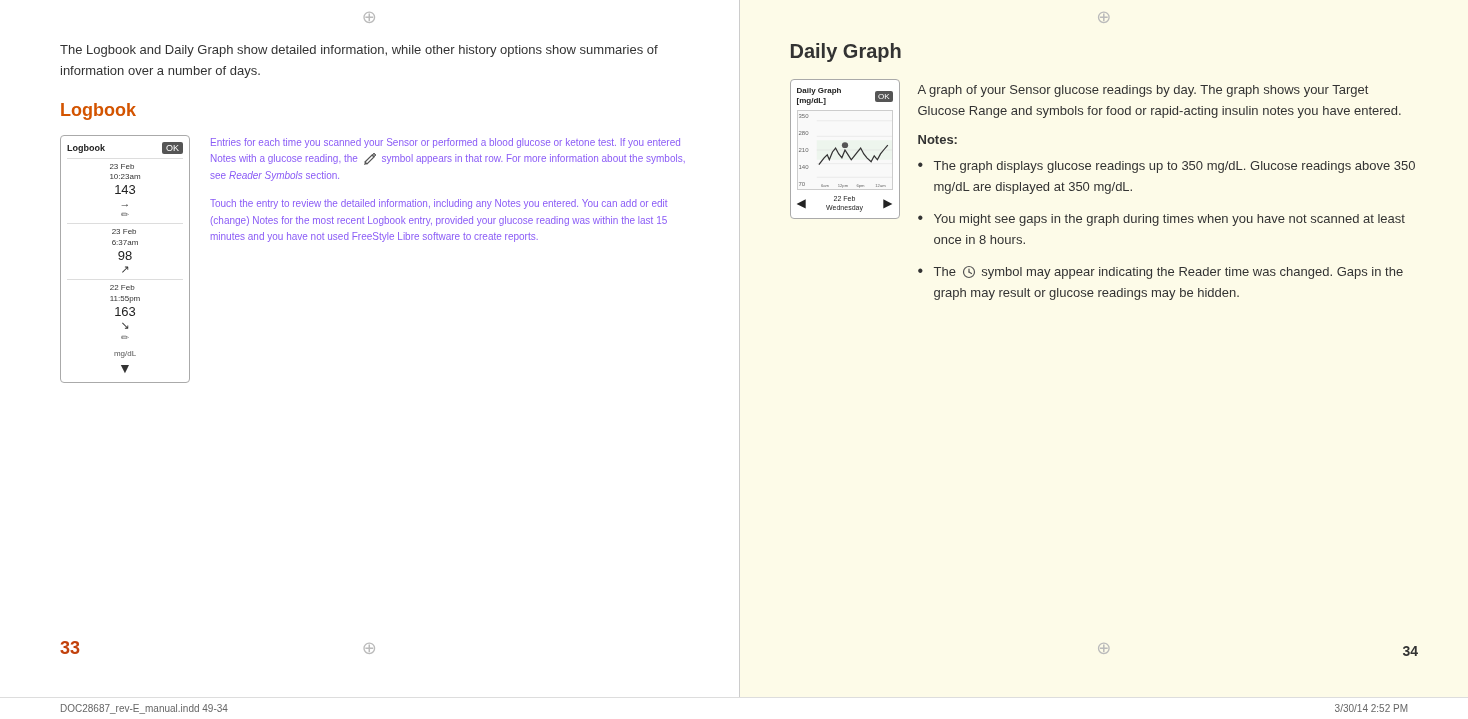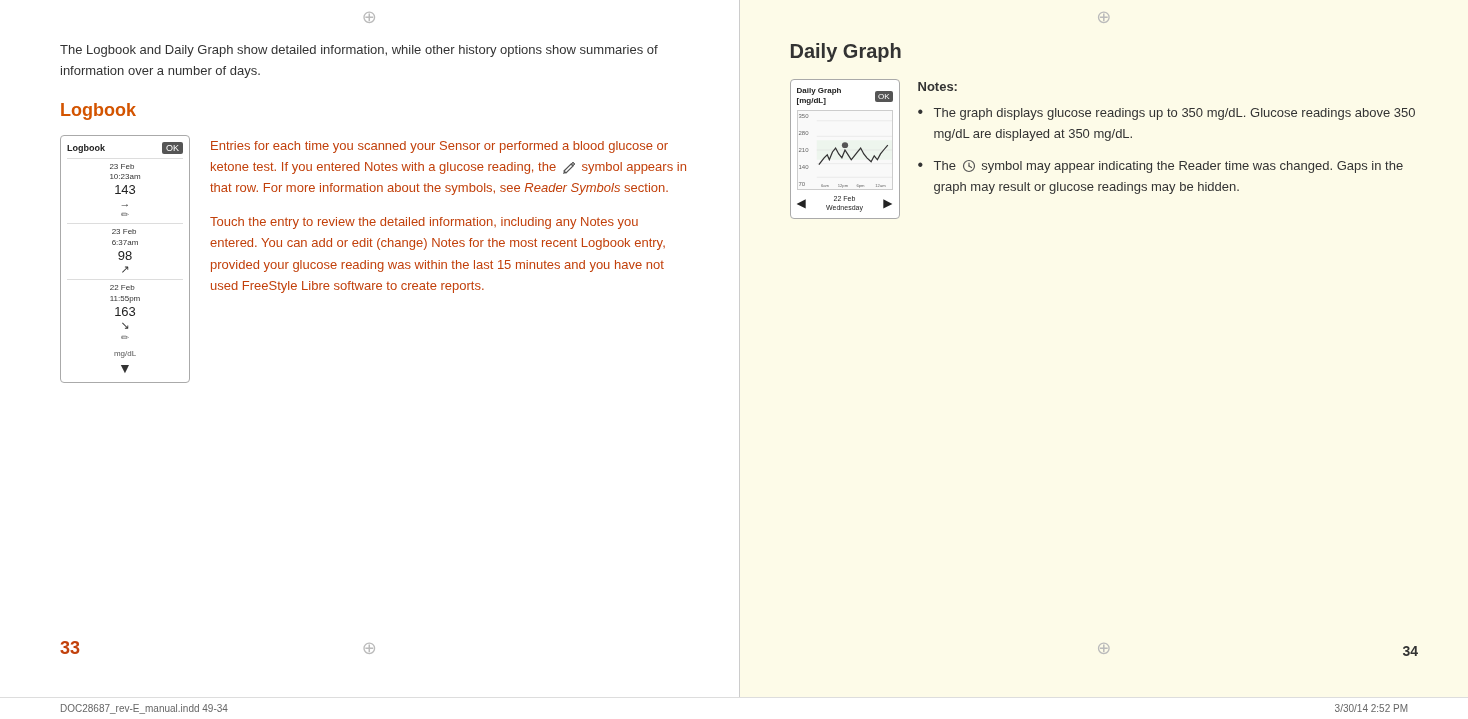--- a/index.html
+++ b/index.html
@@ -129,24 +129,24 @@
       font-size: 14px;
       color: #333;
       margin-top: 2px;
     }
 
     .logbook-text {
       flex: 1;
     }
 
     .logbook-text p {
-      font-size: 13px;
+      font-size: 10px;
       line-height: 1.65;
       margin-bottom: 12px;
-      color: #c2410c;
+      color: #8b5cf6;
     }
 
     .logbook-text p .italic {
       font-style: italic;
     }
 
     
     .pencil-icon {
       display: inline-block;
       width: 14px;
@@ -426,23 +426,25 @@
           <span class="graph-nav-arrow">◀</span>
           <div class="graph-date-label">
             <div>22 Feb</div>
             <div>Wednesday</div>
           </div>
           <span class="graph-nav-arrow">▶</span>
         </div>
       </div>
 
       <div class="daily-graph-text">
+        <p>A graph of your Sensor glucose readings by day. The graph  shows your Target Glucose Range and symbols for food or rapid-acting insulin notes you have entered.</p>
         <div class="notes-label">Notes:</div>
         <ul class="notes-list">
           <li>The  graph displays glucose readings  up to 350 mg/dL. Glucose readings  above  350 mg/dL are displayed  at 350 mg/dL.</li>
+          <li>You  might see gaps in the graph during times when you have not scanned at least once in 8 hours.</li>
           <li>The
             <svg class="clock-icon-inline" viewBox="0 0 14 14" xmlns="http://www.w3.org/2000/svg">
               <circle cx="7" cy="7" r="5.5" fill="none" stroke="#555" stroke-width="1.2"></circle>
               <line x1="7" y1="4" x2="7" y2="7" stroke="#555" stroke-width="1.2" stroke-linecap="round"></line>
               <line x1="7" y1="7" x2="9.5" y2="8.5" stroke="#555" stroke-width="1.2" stroke-linecap="round"></line>
             </svg>
             symbol may appear indicating  the Reader time was changed. Gaps in the graph may result or glucose readings may be hidden.
           </li>
         </ul>
       </div>

